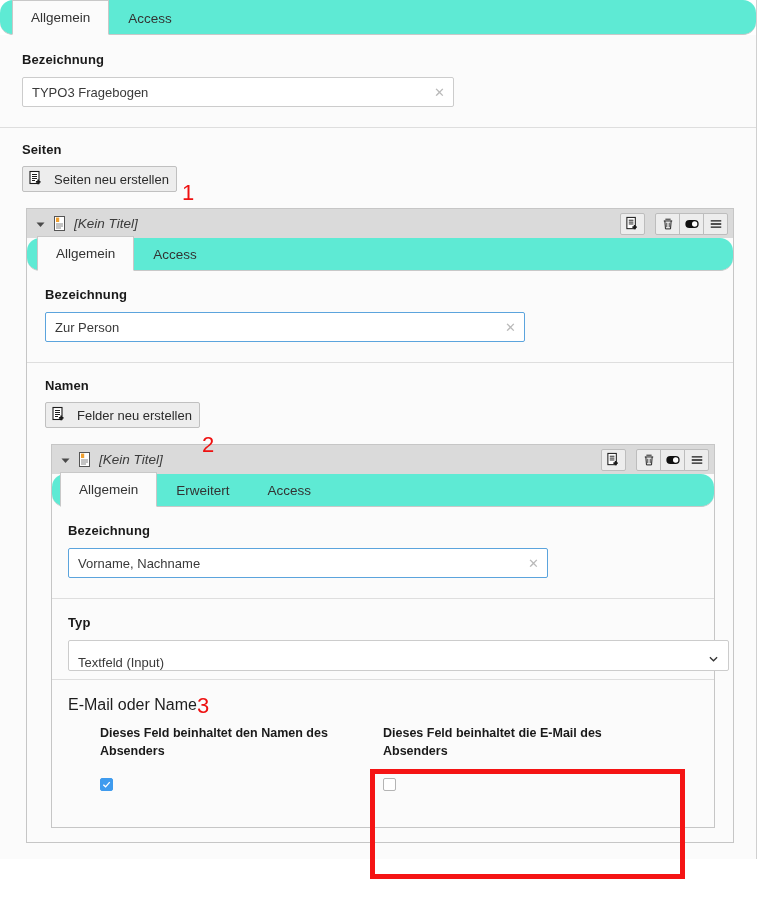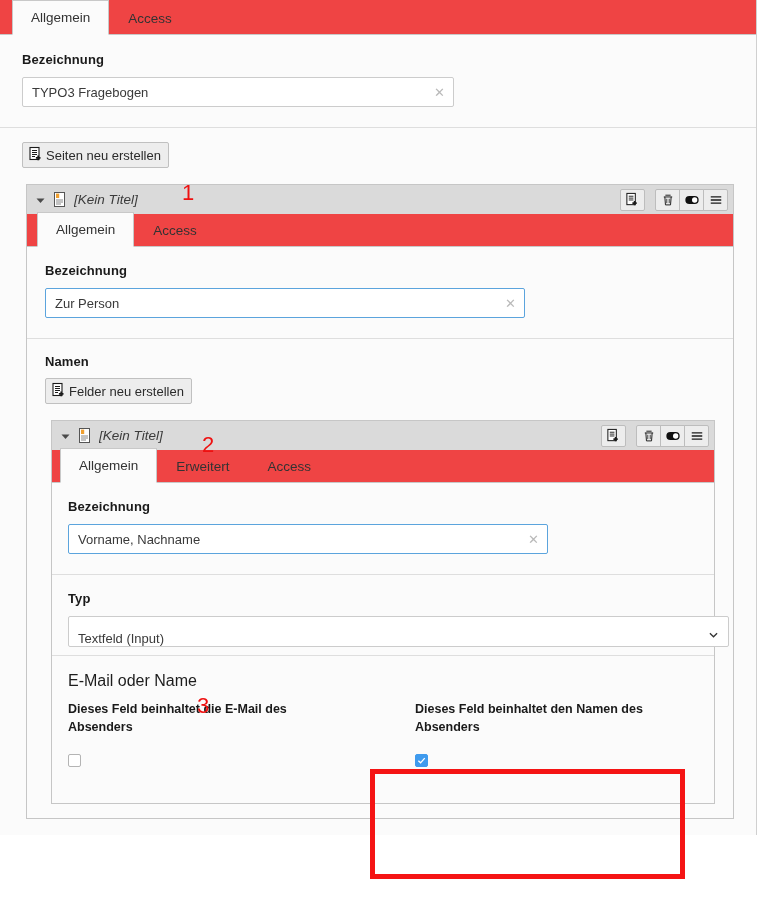--- a/index.html
+++ b/index.html
@@ -10,24 +10,25 @@
     font-family: "Liberation Sans", sans-serif;
     font-size: 13px;
     color: #212121;
     overflow: hidden;
   }
 
   
   .tabbar {
     display: flex;
     align-items: flex-end;
-    background: #ef4444;
+    background: #5eead4;
     border-bottom: 1px solid #c8c8c8;
     height: 35px;
     padding-left: 12px;
+    border-radius: 13px;
   }
   .tab {
     padding: 8px 18px 7px 18px;
     font-size: 13.5px;
     color: #333333;
     line-height: 1.35;
     border: 1px solid transparent;
     border-bottom: none;
     position: relative;
     top: 1px;
@@ -110,21 +111,21 @@
     right: 10px; top: 50%;
     transform: translateY(-50%);
     width: 9px; height: 9px;
     pointer-events: none;
   }
 
   
   .btn-create {
     display: inline-flex;
     align-items: center;
-    gap: 0px;
+    gap: 8px;
     height: 26px;
     padding: 0 7px 0 5px;
     background: #ededed;
     border: 1px solid #c0c0c0;
     border-radius: 2px;
     font-size: 13px;
     color: #2b2b2b;
     cursor: pointer;
     white-space: nowrap;
   }
@@ -244,20 +245,21 @@
 
     <div class="section" style="padding:17px 22px 20px 22px;">
       <div class="field-label">Bezeichnung</div>
       <div class="input-wrap" style="width:432px;">
         <input class="text-input" type="text" value="TYPO3 Fragebogen" style="">
         <span class="clear-x">✕</span>
       </div>
     </div>
 
     <div class="section last" style="padding:14px 22px 16px 22px; position:relative;">
+      <div class="field-label" style="margin-bottom:9px;">Seiten</div>
 
       <div class="btn-create">
         <span>
           <svg width="16" height="16" viewBox="0 0 16 16">
             <rect x="2" y="1.5" width="9" height="12" fill="#fff" stroke="#1b1b1b" stroke-width="1.1"></rect>
             <line x1="4" y1="4.5" x2="9" y2="4.5" stroke="#1b1b1b" stroke-width="1"></line>
             <line x1="4" y1="6.5" x2="9" y2="6.5" stroke="#1b1b1b" stroke-width="1"></line>
             <line x1="4" y1="8.5" x2="9" y2="8.5" stroke="#1b1b1b" stroke-width="1"></line>
             <line x1="4" y1="10.5" x2="7" y2="10.5" stroke="#1b1b1b" stroke-width="1"></line>
             <path d="M10.2 9.6v4.6M7.9 11.9h4.6" stroke="#1b1b1b" stroke-width="1.7"></path>
@@ -425,34 +427,34 @@
                         <path d="M1 3 L5 7 L9 3" fill="none" stroke="#333" stroke-width="1.4"></path>
                       </svg>
                     </span>
                   </div>
                 </div>
 
                 <div class="section last" style="padding:16px 16px 36px 16px; position:relative;">
                   <div class="chk-head">E-Mail oder Name</div>
                   <div class="chk-cols">
 
-                    <div class="chk-col">
-                      <div class="chk-label">Dieses Feld beinhaltet die E-Mail des Absenders</div>
-                      <div class="checkbox"></div>
-                    </div>
-
                     <div class="chk-col boxed" style="padding-left:32px;">
                       <div class="chk-label">Dieses Feld beinhaltet den Namen des Absenders</div>
                       <div class="checkbox checked">
                         <svg width="9" height="9" viewBox="0 0 10 10">
                           <path d="M1.5 5.2 L4 7.6 L8.6 2.3" fill="none" stroke="#fff" stroke-width="1.5"></path>
                         </svg>
                       </div>
                     </div>
 
+                    <div class="chk-col">
+                      <div class="chk-label">Dieses Feld beinhaltet die E-Mail des Absenders</div>
+                      <div class="checkbox"></div>
+                    </div>
+
                   </div>
                 </div>
 
               </div>
             </div>
 
           </div>
         </div>
       </div>
 

